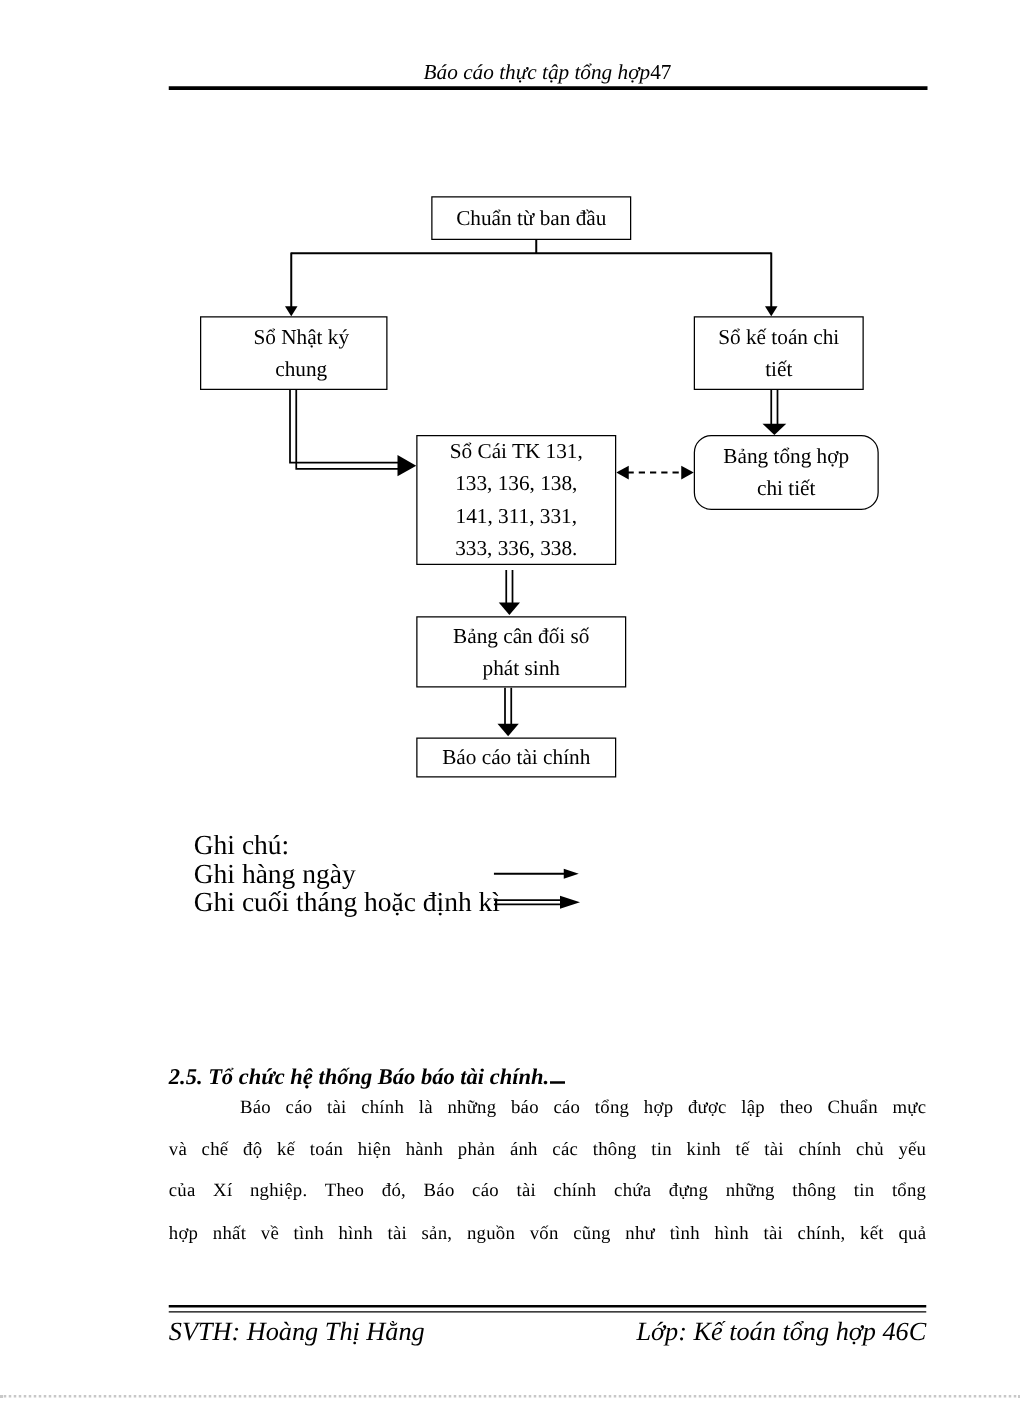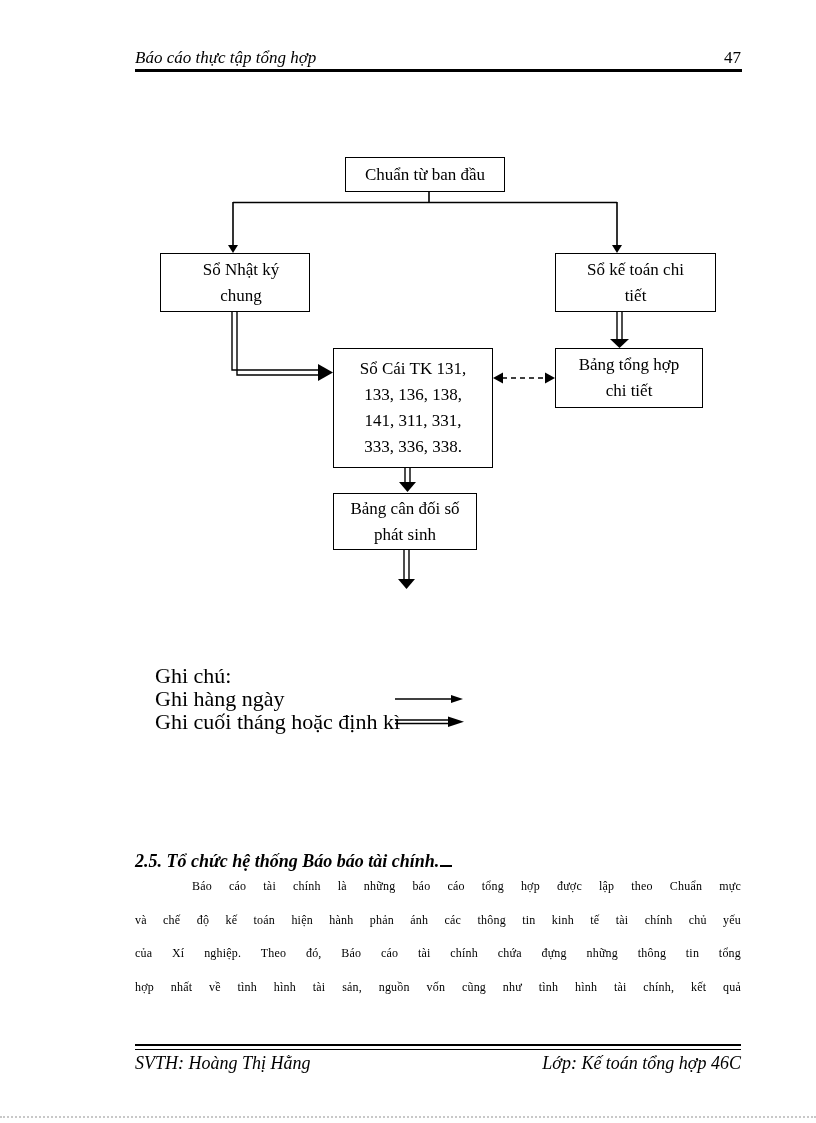--- a/index.html
+++ b/index.html
@@ -10,21 +10,21 @@
     color:#000;
     position:relative;
     overflow:hidden;
   }
   .page{position:absolute;inset:0;}
   .italic{font-style:italic;}
 
   
   .header{
     position:absolute;left:135px;top:48px;width:606px;
-    display:flex;justify-content:space-between;align-items:baseline;
+    display:flex;justify-content:center;align-items:baseline;
     font-size:17px;
   }
   .header-rule{
     position:absolute;left:135px;top:69px;width:607px;height:3px;
     background:#000;
   }
 
   
   .box{
     position:absolute;
@@ -50,37 +50,37 @@
   .section-heading{
     position:absolute;left:135px;top:843px;
     font-size:18px;font-weight:bold;font-style:italic;line-height:24px;text-align:right;
   }
   .trail-underline{
     display:inline-block;width:12px;height:22px;
     border-bottom:2px solid #000;margin-left:1px;
   }
 
   
-  .paragraph{position:absolute;left:135px;top:870px;width:606px;font-size:12px;}
+  .paragraph{position:absolute;left:135px;top:870px;width:606px;font-size:15px;}
   .pline{
     height:33.6px;line-height:33.6px;
     text-align:justify;text-align-last:justify;
     letter-spacing:0.2px;
   }
   .pline.first{text-indent:57px;}
 
   
   .footer-rule{
     position:absolute;left:135px;top:1044px;width:606px;height:3px;
     border-top:2px solid #000;border-bottom:1px solid #000;box-sizing:content-box;
   }
   .footer{
     position:absolute;left:135px;top:1053px;width:606px;
     display:flex;justify-content:space-between;
-    font-size:18px;
+    font-size:21px;
   }
   .bottom-dotted{
     position:absolute;left:0;right:0;bottom:5px;height:0;
     border-top:2px dotted #c8c8c8;
   }
 </style>
 </head>
 <body>
 
 <div class="page">
@@ -123,42 +123,45 @@
 
   <div class="box" style="left:345px;top:157px;width:160px;height:35px;line-height:20px;">
     <div>Chuẩn từ ban đầu</div>
   </div>
 
   <div class="box" style="left:160px;top:253px;width:150px;height:59px;padding-left:12px;">
     <div>Sổ Nhật ký</div>
     <div>chung</div>
   </div>
 
-  <div class="box" style="left:555px;top:253px;width:161px;height:59px;text-align:center;">
+  <div class="box" style="left:555px;top:253px;width:136px;height:59px;text-align:center;">
     <div>Sổ kế toán chi</div>
     <div>tiết</div>
   </div>
 
-  <div class="box" style="left:333px;top:348px;width:160px;height:120px;">
+  <div class="box" style="left:333px;top:348px;width:160px;height:104px;">
     <div>Sổ Cái TK 131,</div>
     <div>133, 136, 138,</div>
     <div>141, 311, 331,</div>
     <div>333, 336, 338.</div>
   </div>
 
-  <div class="box" style="left:555px;top:348px;width:148px;height:60px;">
+  <div class="box" style="left:555px;top:348px;width:148px;height:60px;border-radius:14px;">
     <div>Bảng tổng hợp</div>
     <div>chi tiết</div>
   </div>
 
-  <div class="box" style="left:333px;top:493px;width:144px;height:57px;">
+  <div class="box" style="left:333px;top:493px;width:168px;height:57px;">
     <div>Bảng cân đối số</div>
     <div>phát sinh</div>
   </div>
 
+  <div class="box" style="left:333px;top:590px;width:160px;height:32px;line-height:20px;">
+    <div>Báo cáo tài chính</div>
+  </div>
 
   <div class="legend">
     <div class="legend-row">Ghi chú:</div>
 
     <div class="legend-row">
       <span>Ghi hàng ngày</span>
       <svg class="legend-arrow" width="70" height="16" viewBox="0 0 70 16">
         <line x1="0" y1="8" x2="58" y2="8" stroke-width="1.5"></line>
         <polygon points="56,4 56,12 68,8"></polygon>
       </svg>

